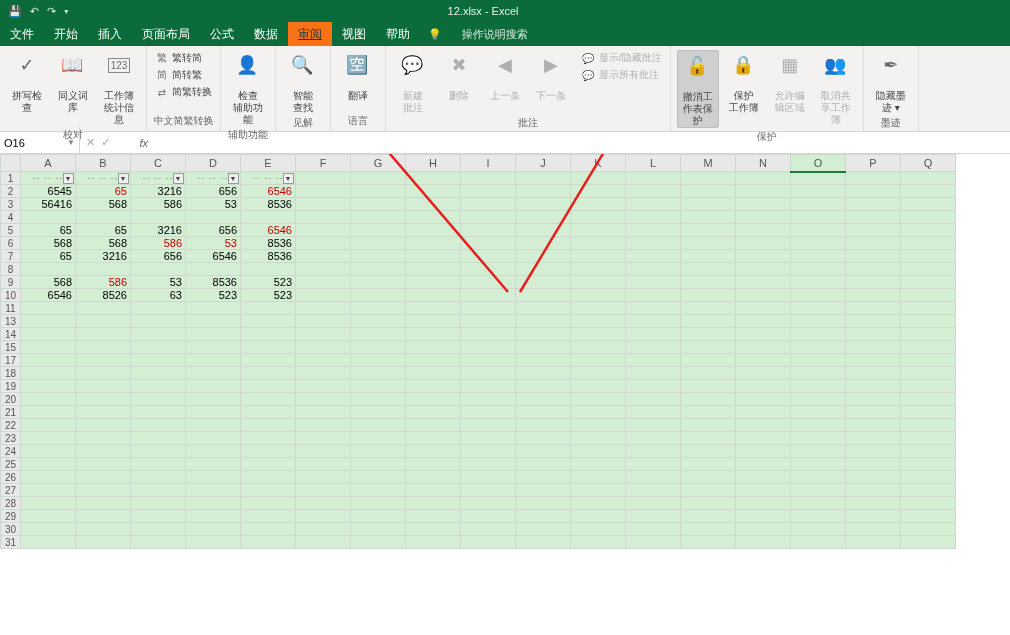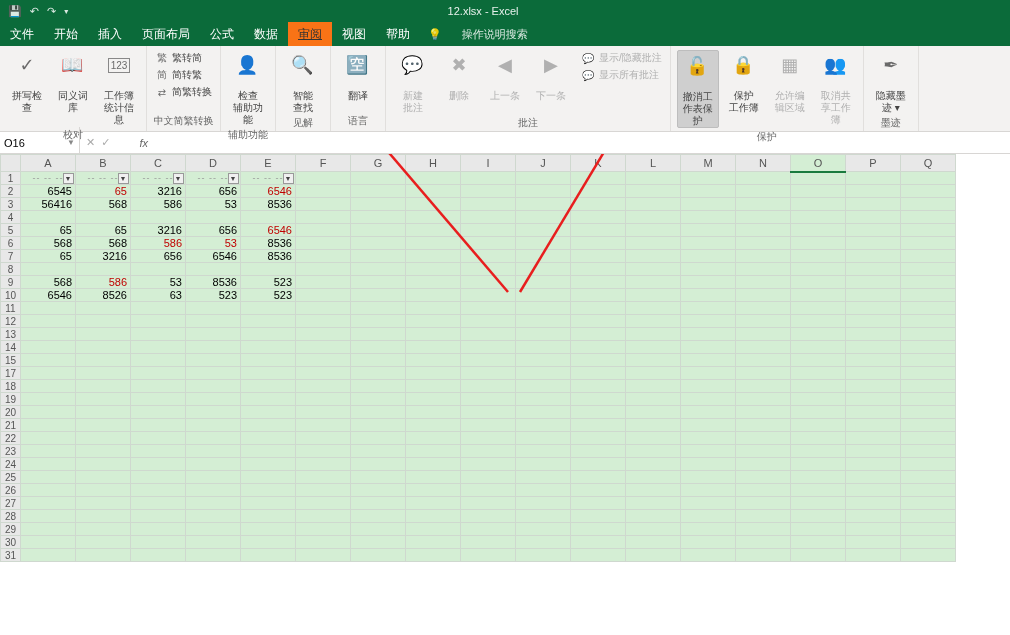--- a/index.html
+++ b/index.html
@@ -495,40 +495,20 @@
           <td class="selband"></td>
           <td class="selband"></td>
           <td class="selband"></td>
           <td class="selband"></td>
           <td class="selband"></td>
           <td class="selband"></td>
           <td class="selband"></td>
           <td class="selband"></td>
         </tr>
         <tr>
-          <th>12</th>
-          <td class="selband"></td>
-          <td class="selband"></td>
-          <td class="selband"></td>
-          <td class="selband"></td>
-          <td class="selband"></td>
-          <td class="selband"></td>
-          <td class="selband"></td>
-          <td class="selband"></td>
-          <td class="selband"></td>
-          <td class="selband"></td>
-          <td class="selband"></td>
-          <td class="selband"></td>
-          <td class="selband"></td>
-          <td class="selband"></td>
-          <td class="selband"></td>
-          <td class="selband"></td>
-          <td class="selband"></td>
-        </tr>
-        <tr>
           <th>13</th>
           <td class="selband"></td>
           <td class="selband"></td>
           <td class="selband"></td>
           <td class="selband"></td>
           <td class="selband"></td>
           <td class="selband"></td>
           <td class="selband"></td>
           <td class="selband"></td>
           <td class="selband"></td>

